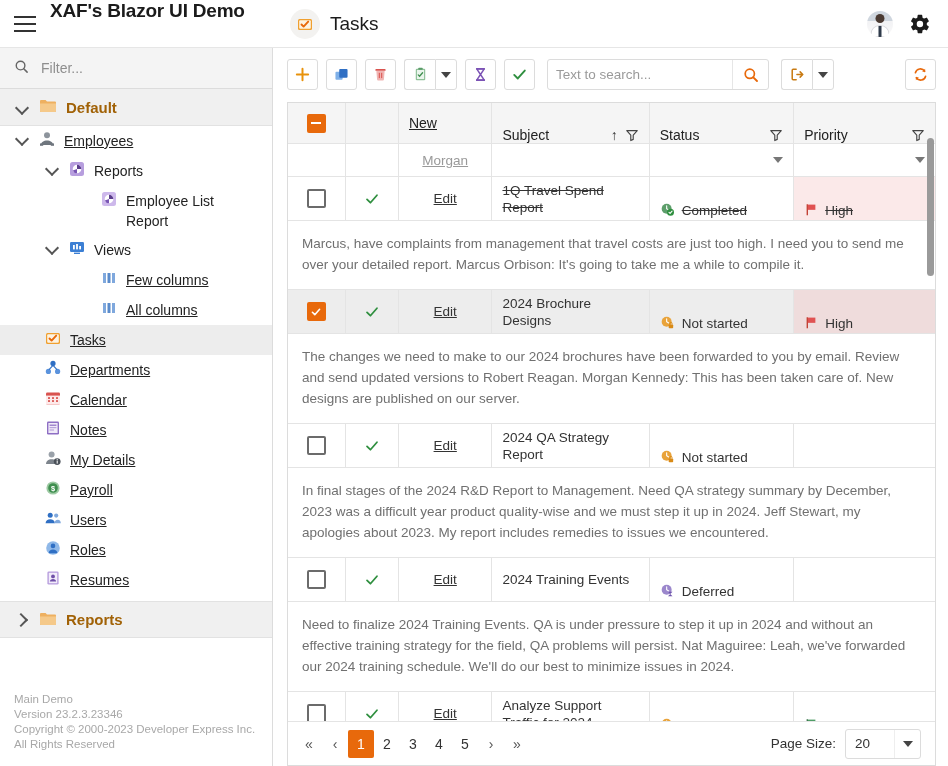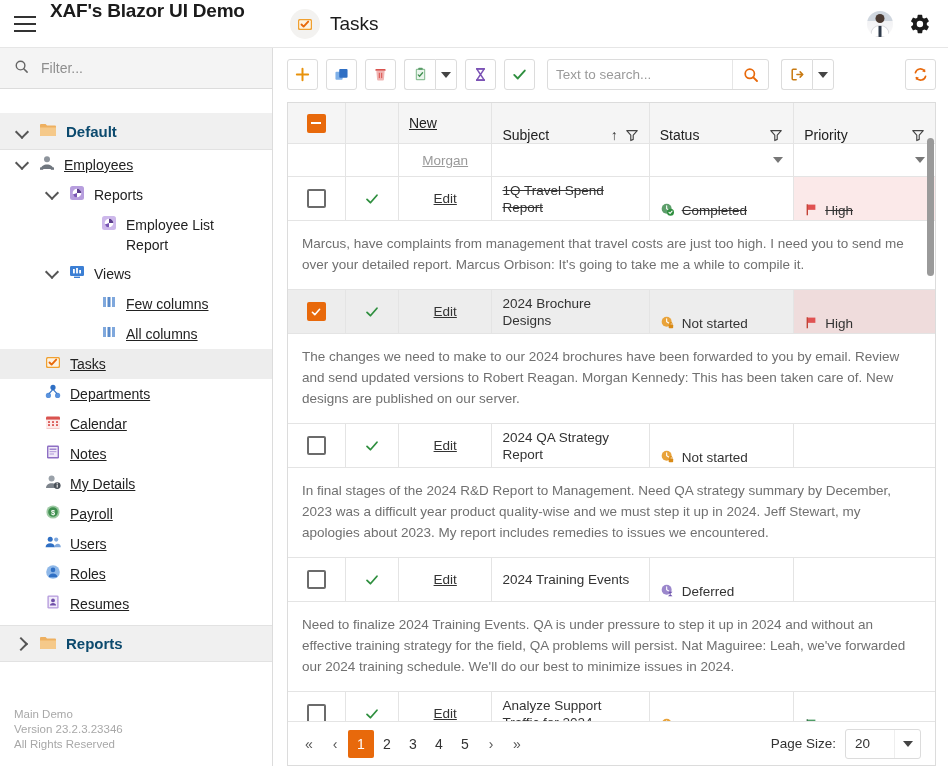--- a/index.html
+++ b/index.html
@@ -69,21 +69,20 @@
 
   
   .body-wrap { flex: 1; display: flex; min-height: 0; }
 
   
   .sidebar {
     width: 273px; min-width: 273px;
     border-right: 1px solid #dcdcdc;
     display: flex; flex-direction: column;
     background: #fff;
-    gap: 24px;
   }
   .filter-row {
     display: flex; align-items: center; gap: 10px;
     height: 41px; min-height: 41px;
     padding: 0 14px;
     background: #f4f4f4;
     border-bottom: 1px solid #dcdcdc;
   }
   .filter-input {
     border: none; outline: none; background: transparent;
@@ -94,21 +93,21 @@
 
   .nav-scroll { flex: 1; overflow: hidden; }
   .nav-group-header {
     display: flex; align-items: center; gap: 9px;
     height: 37px; padding-left: 14px;
     background: #f0f0f0;
     border-bottom: 1px solid #e2e2e2;
     cursor: pointer;
   }
   .nav-group-header.bottom { border-top: 1px solid #e2e2e2; }
-  .nav-group-title { font-size: 15px; font-weight: bold; color: #0c4a6e; }
+  .nav-group-title { font-size: 15px; font-weight: bold; color: #a16207; }
   .chev {
     width: 16px; height: 16px; display: inline-block; position: relative;
     flex: 0 0 16px;
   }
   .chev::before {
     content: ""; position: absolute; left: 3px; top: 4px;
     width: 8px; height: 8px;
     border-right: 2px solid #555; border-bottom: 2px solid #555;
     transform: rotate(45deg);
   }
@@ -532,20 +531,21 @@
               <path fill="#f5c98a" d="M1 5.4h16V13a1 1 0 0 1-1 1H2a1 1 0 0 1-1-1z"></path>
             </svg>
           </span>
           <span class="nav-group-title">Reports</span>
         </div>
       </div>
 
       <div class="sidebar-footer">
         <div>Main Demo</div>
         <div>Version 23.2.3.23346</div>
+        <div>Copyright © 2000-2023 Developer Express Inc.</div>
         <div>All Rights Reserved</div>
       </div>
     </div>
 
     <div class="content">
 
       <div class="toolbar">
         <div class="tb-btn">
           <svg width="17" height="17" viewBox="0 0 18 18">
             <path d="M9 3 V15 M3 9 H15" stroke="#e8920b" stroke-width="2.1" stroke-linecap="round"></path>

